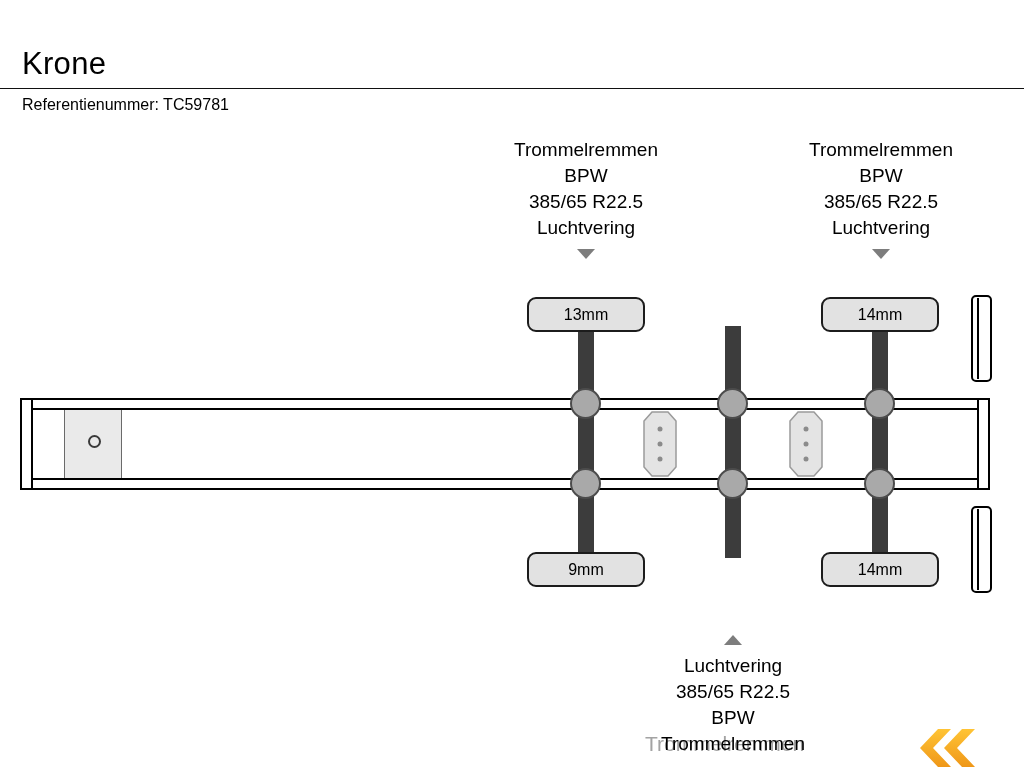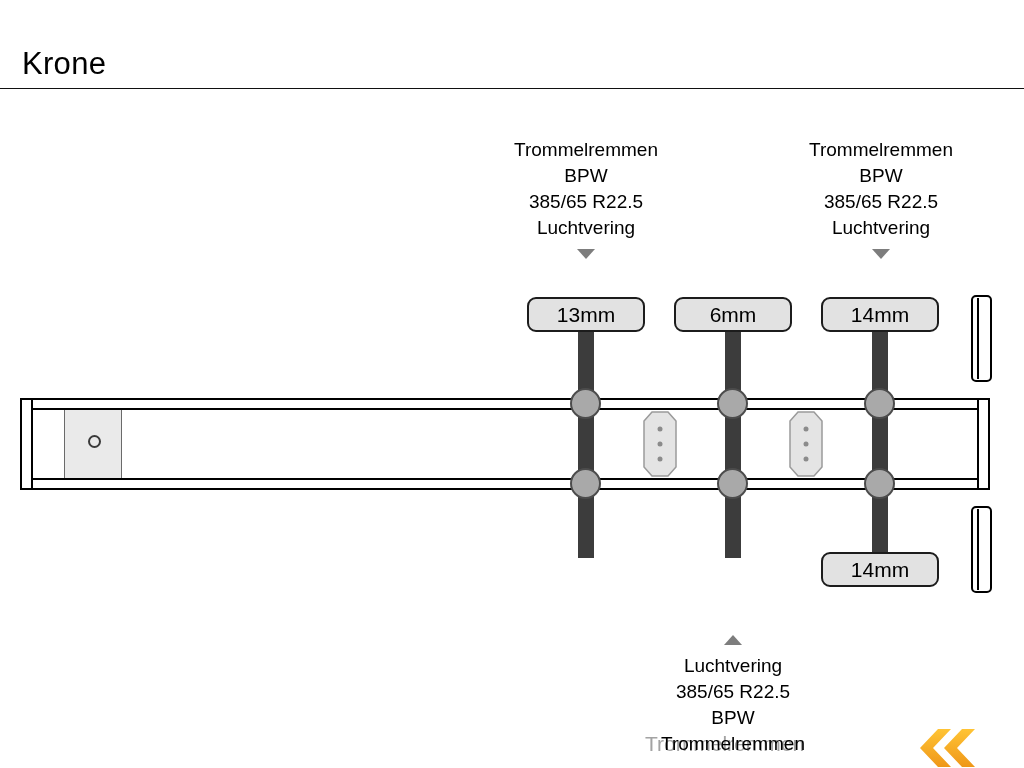--- a/index.html
+++ b/index.html
@@ -41,41 +41,42 @@
   .cross-2 { left: 789px; top: 383px; }
 
   
   .axle { width: 16px; top: 298px; height: 232px; background: #3c3c3c; z-index: 3; }
   .axle-1 { left: 578px; } .axle-2 { left: 725px; } .axle-3 { left: 872px; }
   .wheel { width: 31px; height: 31px; background: #a9a9a9; border: 2px solid #4c4c4c; border-radius: 50%; box-sizing: border-box; z-index: 4; }
   .wheel-t { top: 360px; } .wheel-b { top: 440px; }
   .wx-1 { left: 570px; } .wx-2 { left: 717px; } .wx-3 { left: 864px; }
 
   
-  .mmbox { width: 118px; height: 35px; background: #e2e2e2; border: 2.5px solid #1c1c1c; border-radius: 9px; box-sizing: border-box; display: flex; align-items: center; justify-content: center; font-size: 21px; z-index: 5; }
+  .mmbox { width: 118px; height: 35px; background: #e2e2e2; border: 2.5px solid #1c1c1c; border-radius: 9px; box-sizing: border-box; display: flex; align-items: center; justify-content: center; font-size: 16px; z-index: 5; }
   .row-t { top: 269px; } .row-b { top: 524px; }
   .mx-1 { left: 527px; } .mx-2 { left: 674px; } .mx-3 { left: 821px; text-align: center; }
 
   
   .bracket { left: 971px; width: 21px; height: 87px; background: #fff; border: 2px solid #000; border-radius: 5px; box-sizing: border-box; z-index: 3; }
   .bracket-top { top: 267px; }
   .bracket-bot { top: 478px; }
   .bracket::after { content: ""; position: absolute; left: 4px; top: 1px; bottom: 1px; border-left: 2px solid #000; }
 
   
   .watermark { left: 645px; top: 704px; font-size: 21px; color: #a3a3a3; z-index: 1; white-space: nowrap; }
   .logo { left: 912px; top: 700px; z-index: 6; }
 </style>
 </head>
 <body>
 
 <div id="app">
 
   <div class="abs title">Krone</div>
   <div class="abs rule"></div>
+  <div class="abs ref">Referentienummer: TC59781</div>
 
   <div class="abs anno anno-tl">
     <div>Trommelremmen</div>
     <div>BPW</div>
     <div>385/65 R22.5</div>
     <div>Luchtvering</div>
     <div class="tri-down"></div>
   </div>
 
   <div class="abs anno anno-tr">
@@ -114,23 +115,23 @@
   <div class="abs wheel wheel-t wx-2"></div>
   <div class="abs wheel wheel-t wx-3"></div>
   <div class="abs wheel wheel-b wx-1"></div>
   <div class="abs wheel wheel-b wx-2"></div>
   <div class="abs wheel wheel-b wx-3"></div>
 
   <div class="abs bracket bracket-top"></div>
   <div class="abs bracket bracket-bot"></div>
 
   <div class="abs mmbox row-t mx-1">13mm</div>
-  <div class="abs mmbox row-t mx-2">6mm</div>
   <div class="abs mmbox row-t mx-3">14mm</div>
 
+  <div class="abs mmbox row-b mx-1">9mm</div>
   <div class="abs mmbox row-b mx-3">14mm</div>
 
   <div class="abs anno anno-b">
     <div class="tri-up"></div>
     <div>Luchtvering</div>
     <div>385/65 R22.5</div>
     <div>BPW</div>
     <div>Trommelremmen</div>
   </div>
 

